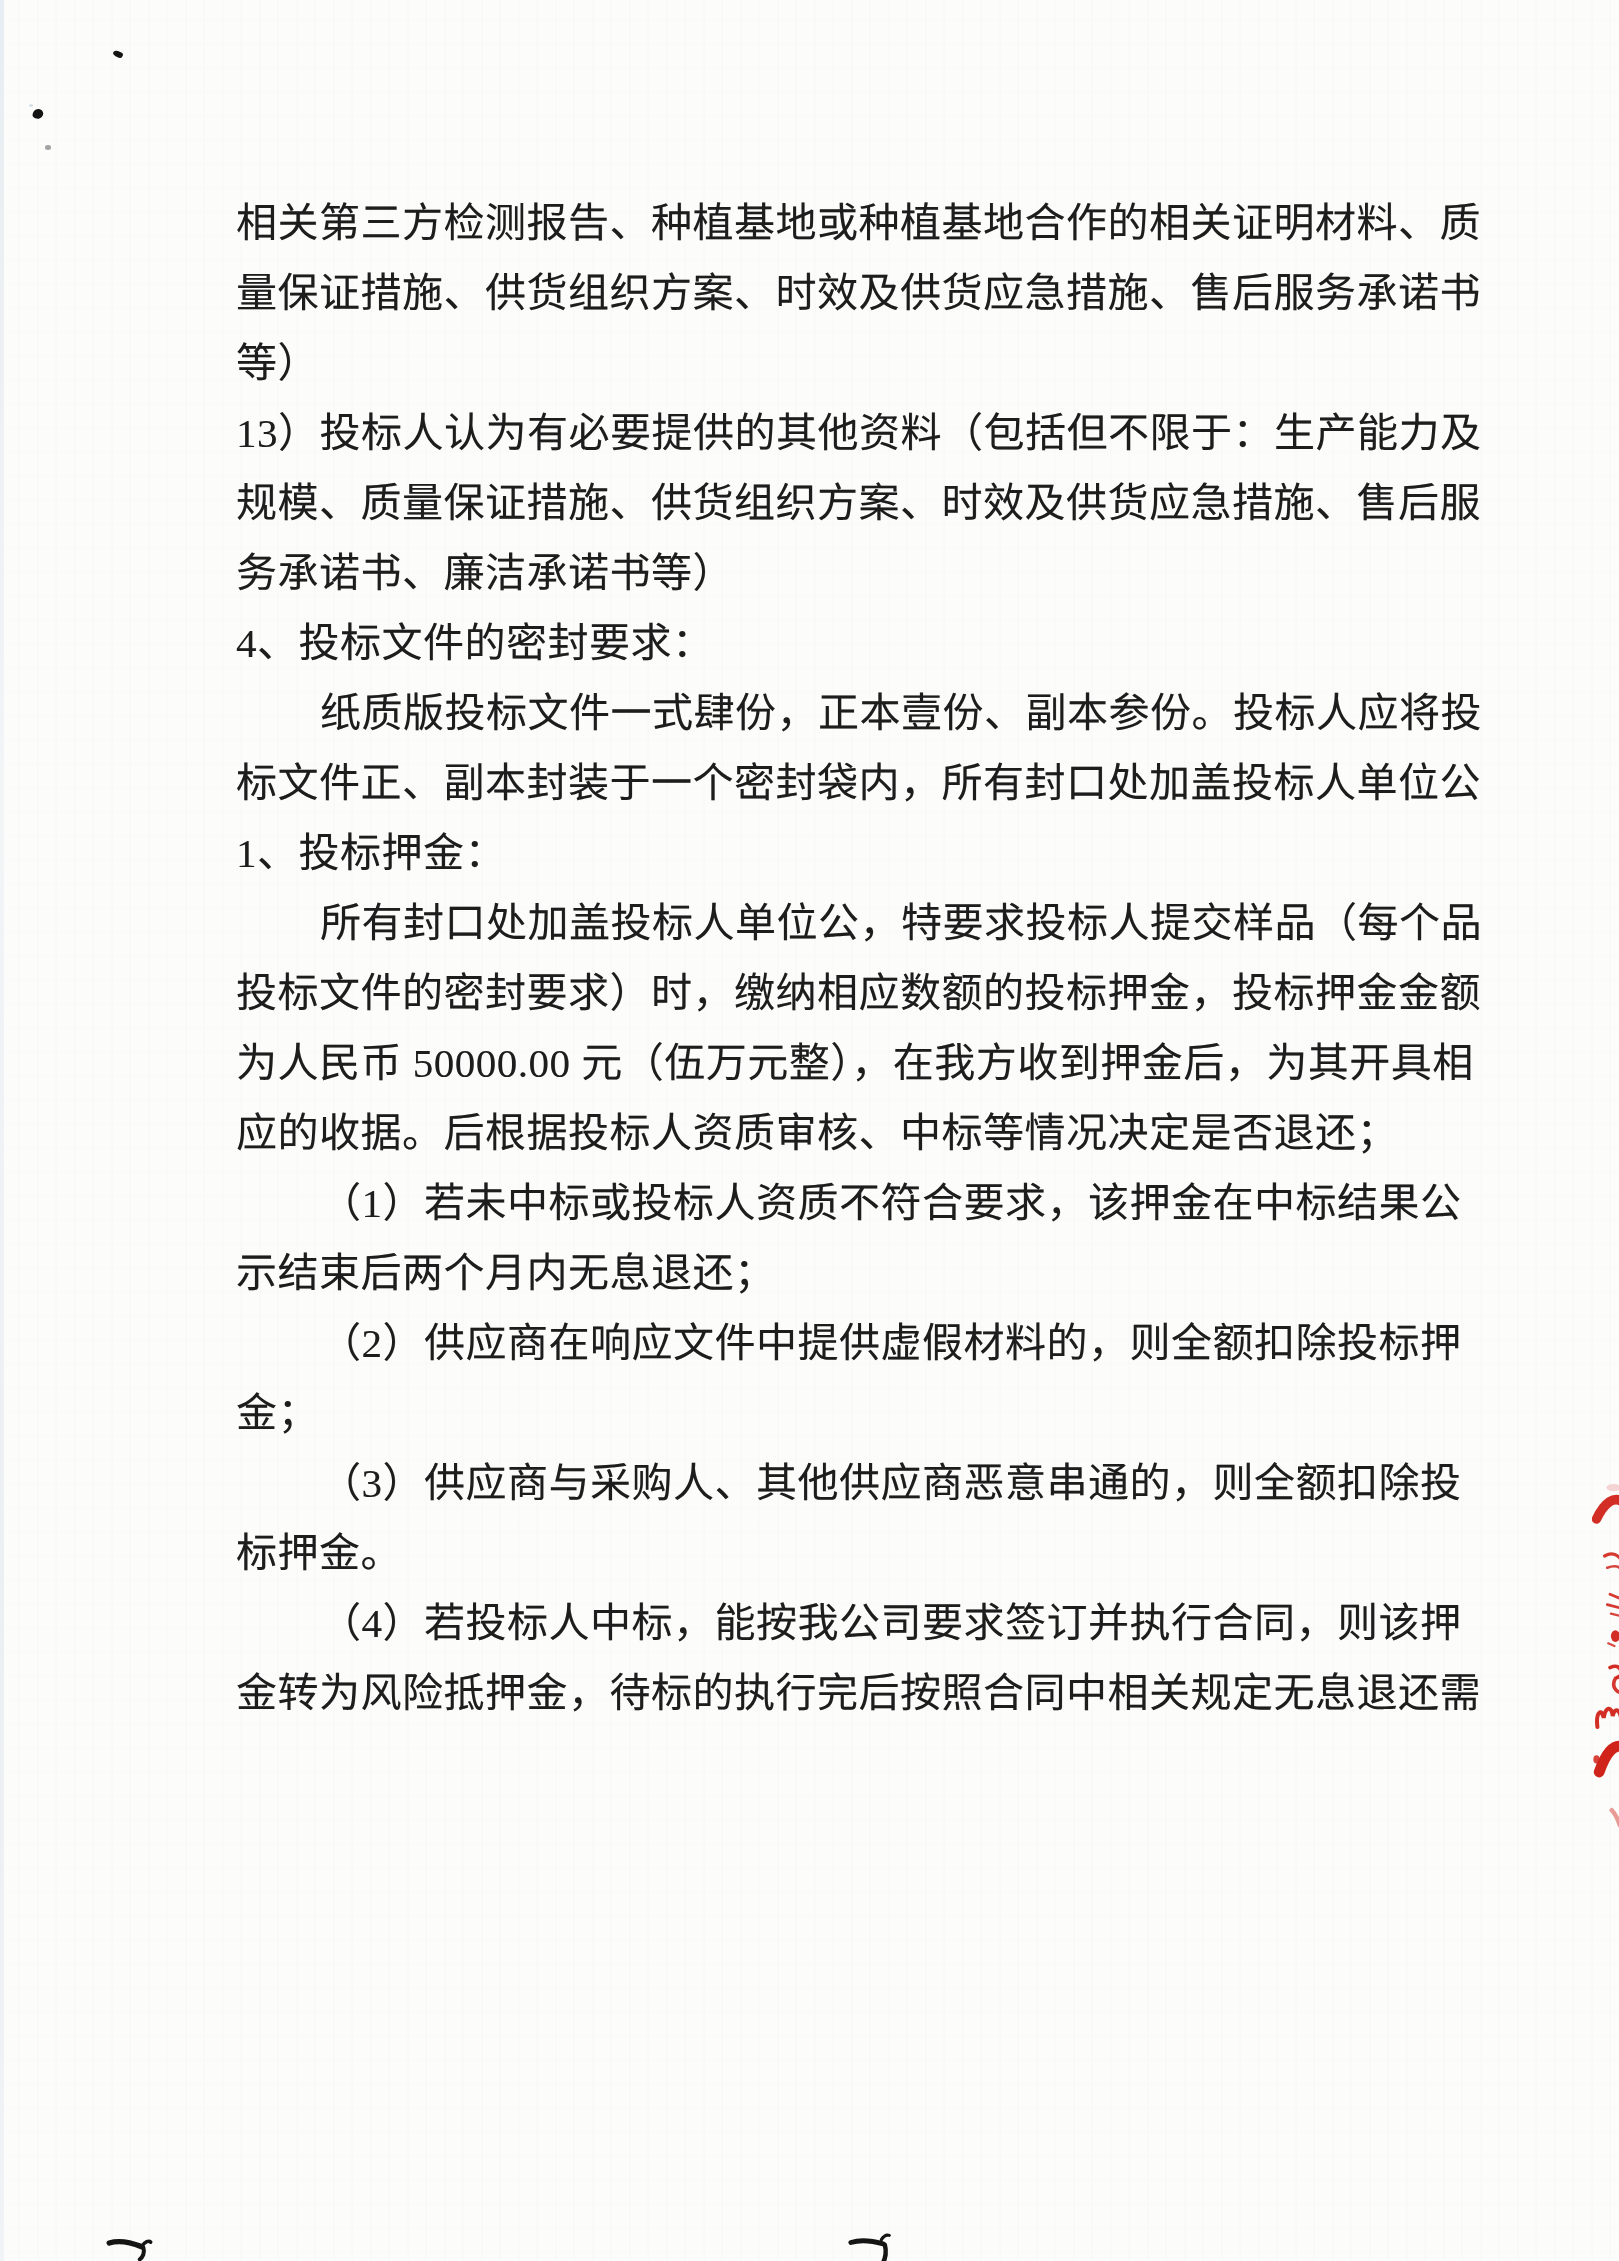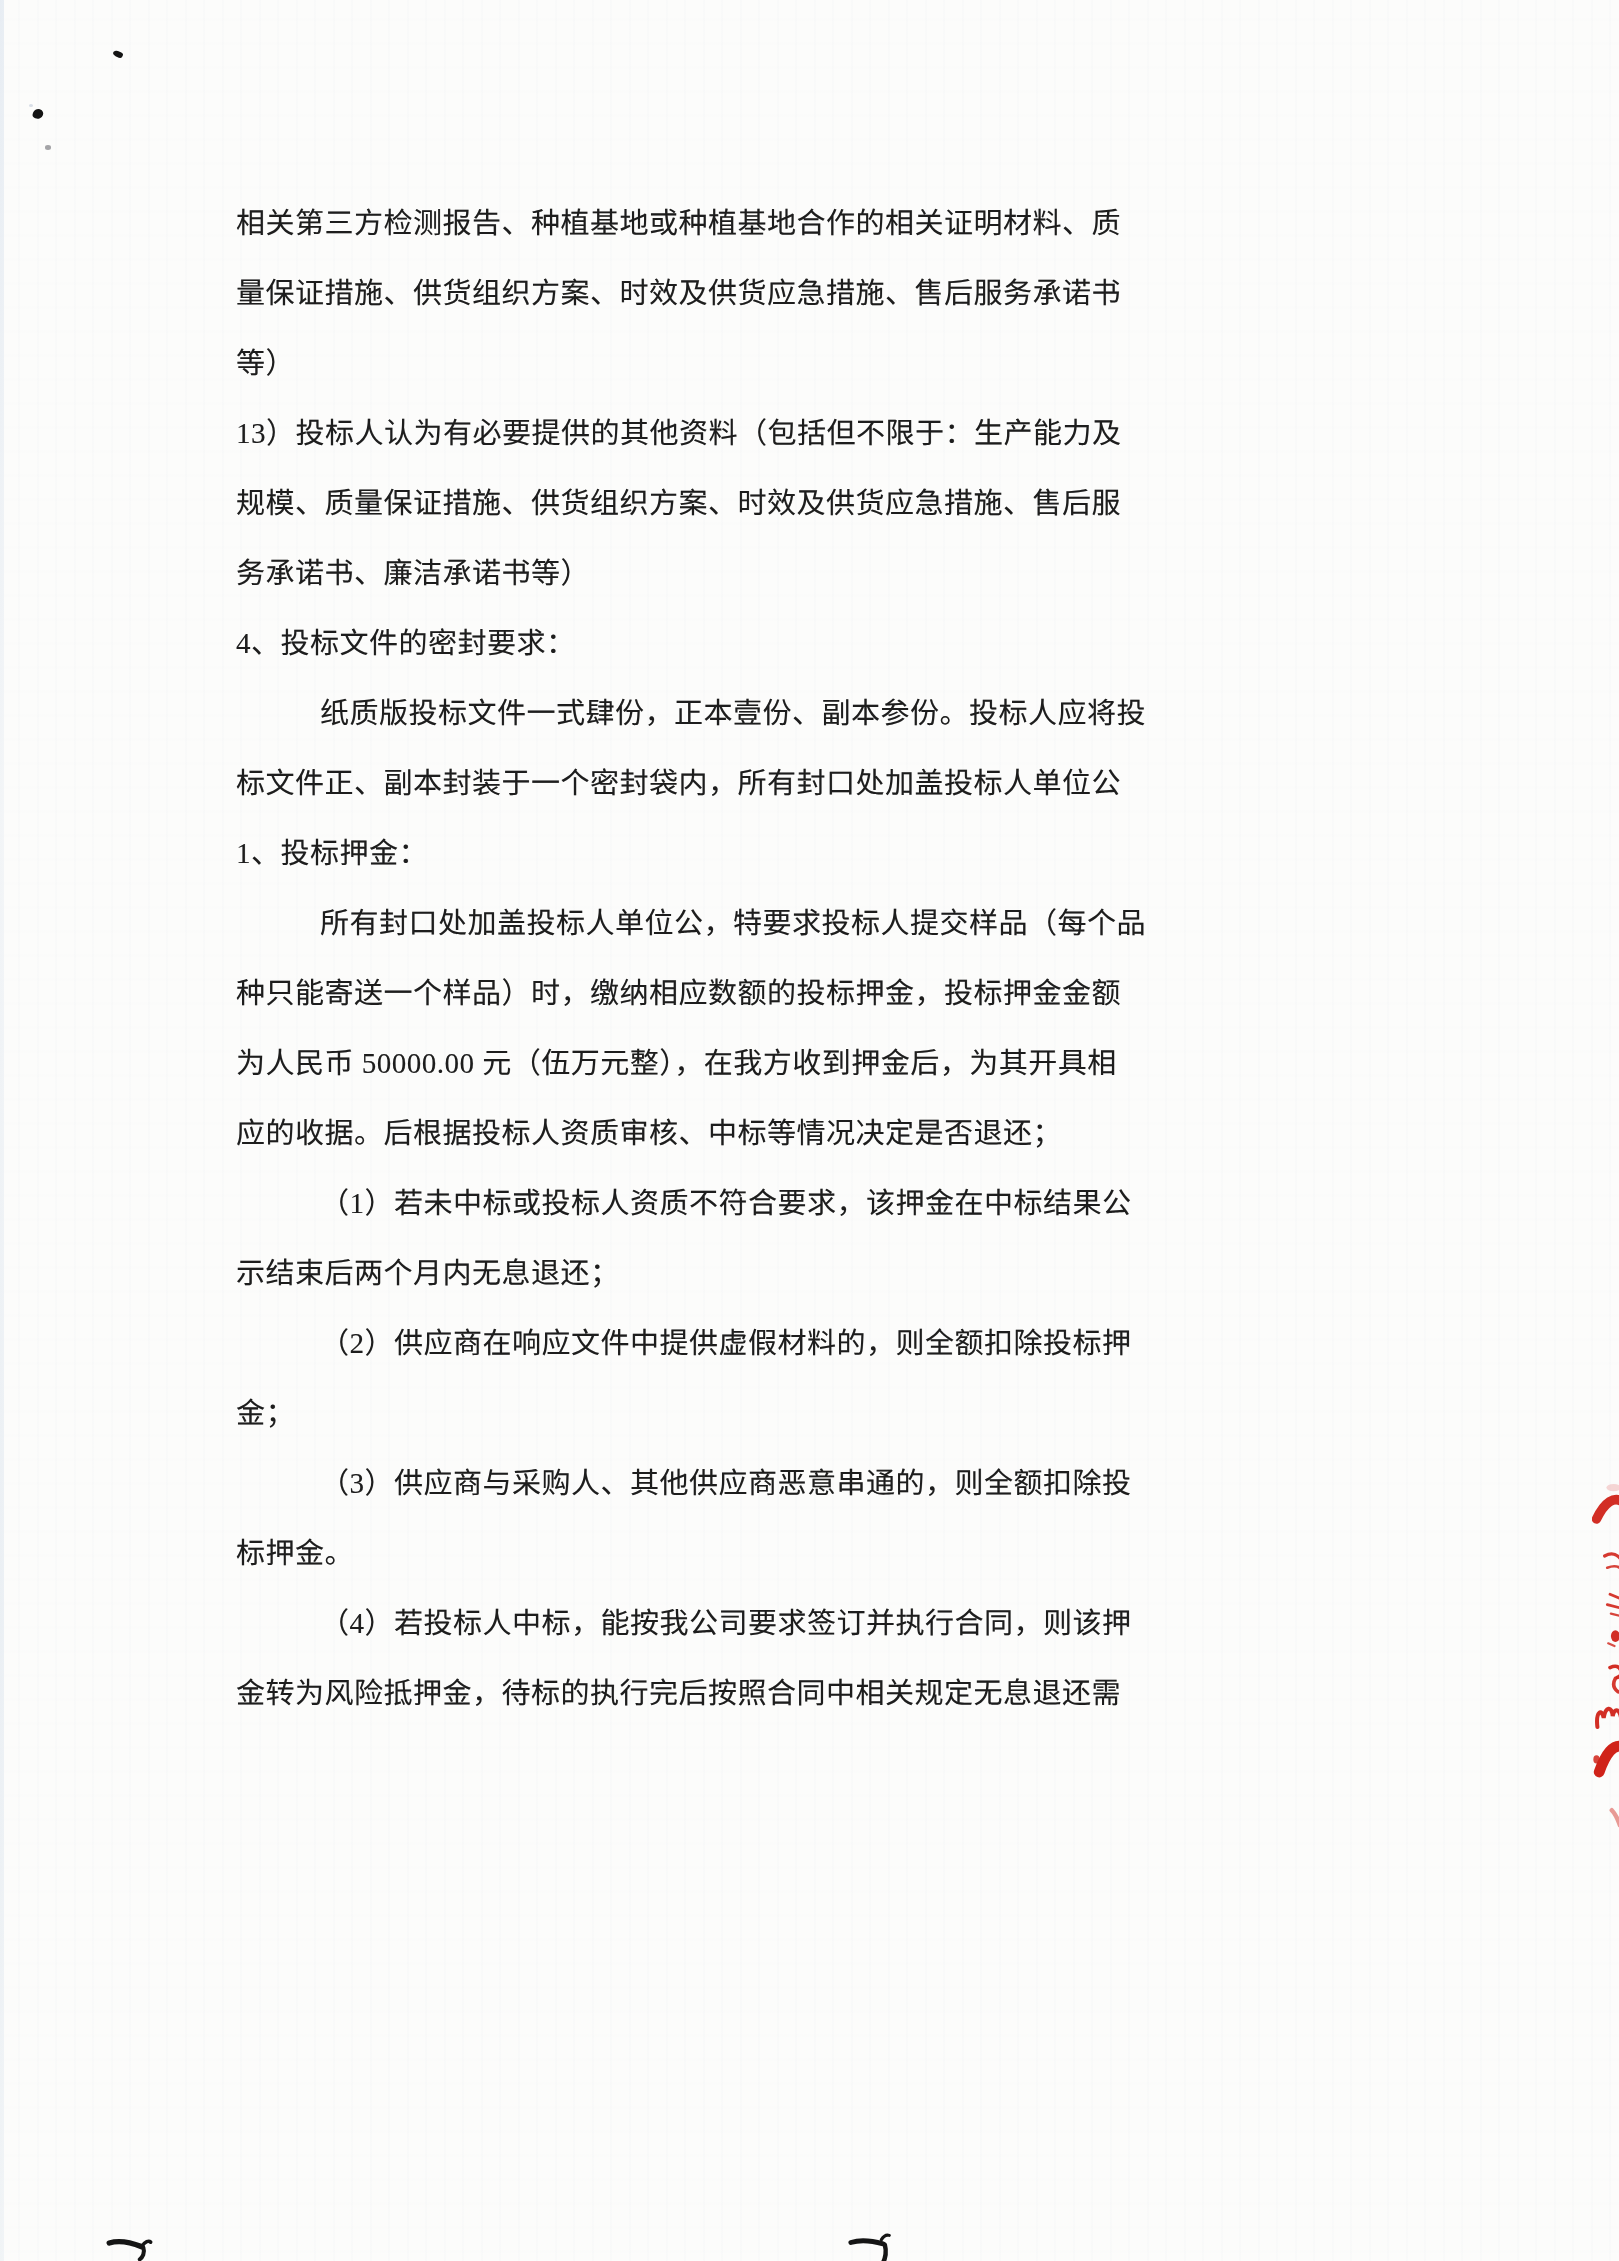--- a/index.html
+++ b/index.html
@@ -38,21 +38,21 @@
   }
   .text-block {
     position: absolute;
     left: 236px;
     top: 188px;
     width: 1248px;
   }
   .line {
     height: 70px;
     line-height: 70px;
-    font-size: 29px;
+    font-size: 41px;
     letter-spacing: 0.5px;
     color: #1d1d1d;
     white-space: nowrap;
     text-shadow: 0.3px 0.3px 0 rgba(25,25,25,0.35);
   }
   .line.indented { padding-left: 84px; }
 
   .ink-speck {
     position: absolute;
     background: #141414;
@@ -85,21 +85,21 @@
       <div class="line">量保证措施、供货组织方案、时效及供货应急措施、售后服务承诺书</div>
       <div class="line">等）</div>
       <div class="line">13）投标人认为有必要提供的其他资料（包括但不限于：生产能力及</div>
       <div class="line">规模、质量保证措施、供货组织方案、时效及供货应急措施、售后服</div>
       <div class="line">务承诺书、廉洁承诺书等）</div>
       <div class="line">4、投标文件的密封要求：</div>
       <div class="line indented">纸质版投标文件一式肆份，正本壹份、副本参份。投标人应将投</div>
       <div class="line">标文件正、副本封装于一个密封袋内，所有封口处加盖投标人单位公</div>
       <div class="line">1、投标押金：</div>
       <div class="line indented">所有封口处加盖投标人单位公，特要求投标人提交样品（每个品</div>
-      <div class="line">种只能寄送一个样品）时，缴纳相应数额的投标押金，投标押金金额</div>
+      <div class="line">投标文件的密封要求）时，缴纳相应数额的投标押金，投标押金金额</div>
       <div class="line">为人民币 50000.00 元（伍万元整），在我方收到押金后，为其开具相</div>
       <div class="line">应的收据。后根据投标人资质审核、中标等情况决定是否退还；</div>
       <div class="line indented">（1）若未中标或投标人资质不符合要求，该押金在中标结果公</div>
       <div class="line">示结束后两个月内无息退还；</div>
       <div class="line indented">（2）供应商在响应文件中提供虚假材料的，则全额扣除投标押</div>
       <div class="line">金；</div>
       <div class="line indented">（3）供应商与采购人、其他供应商恶意串通的，则全额扣除投</div>
       <div class="line">标押金。</div>
       <div class="line indented">（4）若投标人中标，能按我公司要求签订并执行合同，则该押</div>
       <div class="line">金转为风险抵押金，待标的执行完后按照合同中相关规定无息退还需</div>

